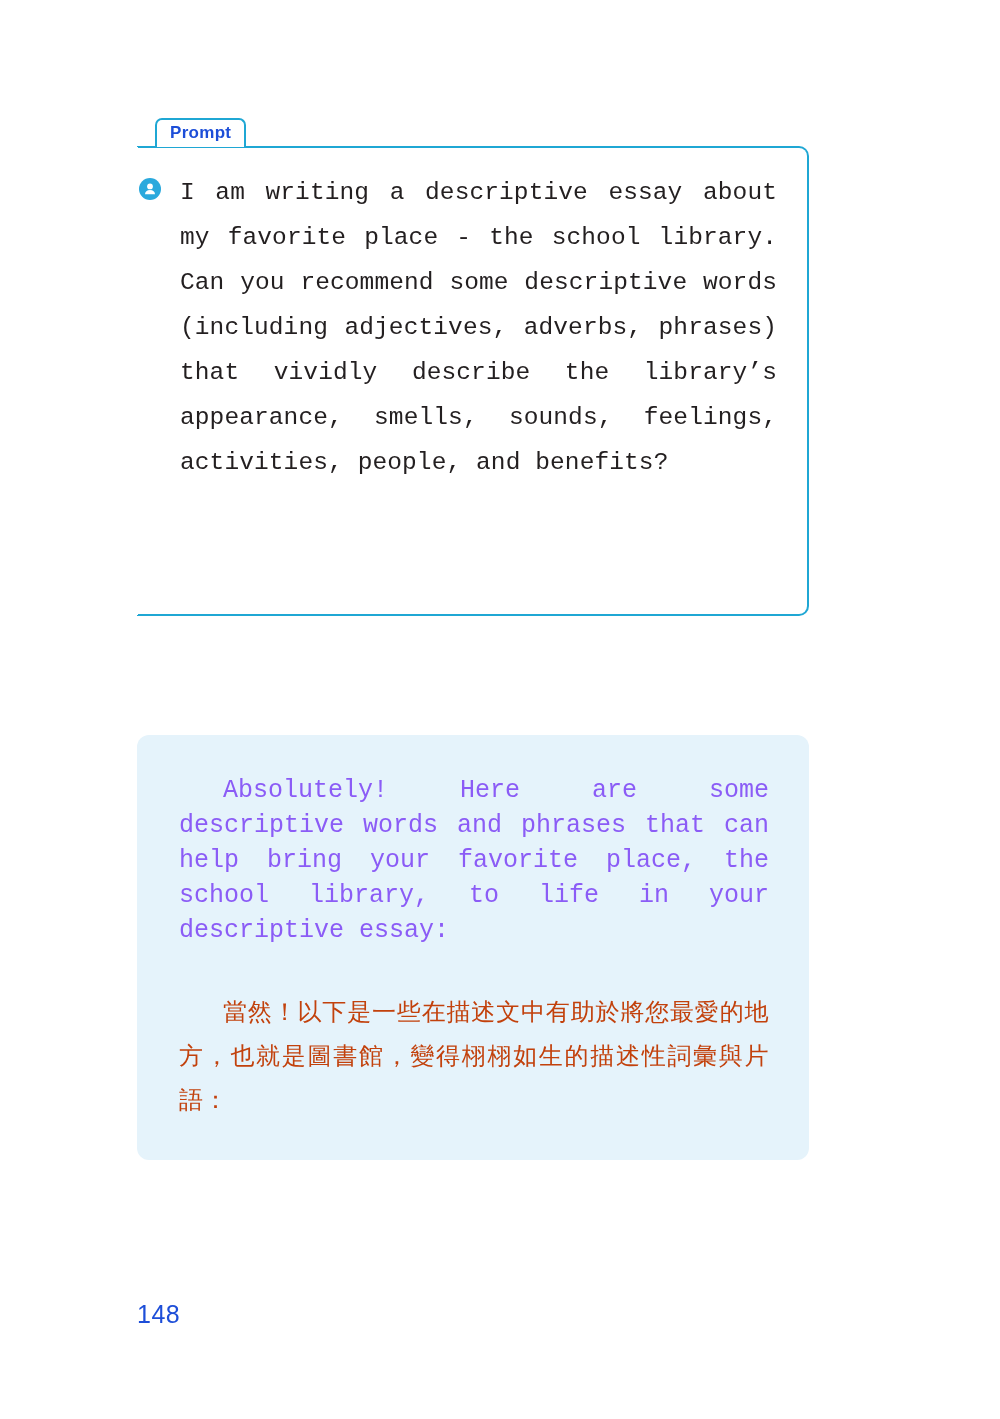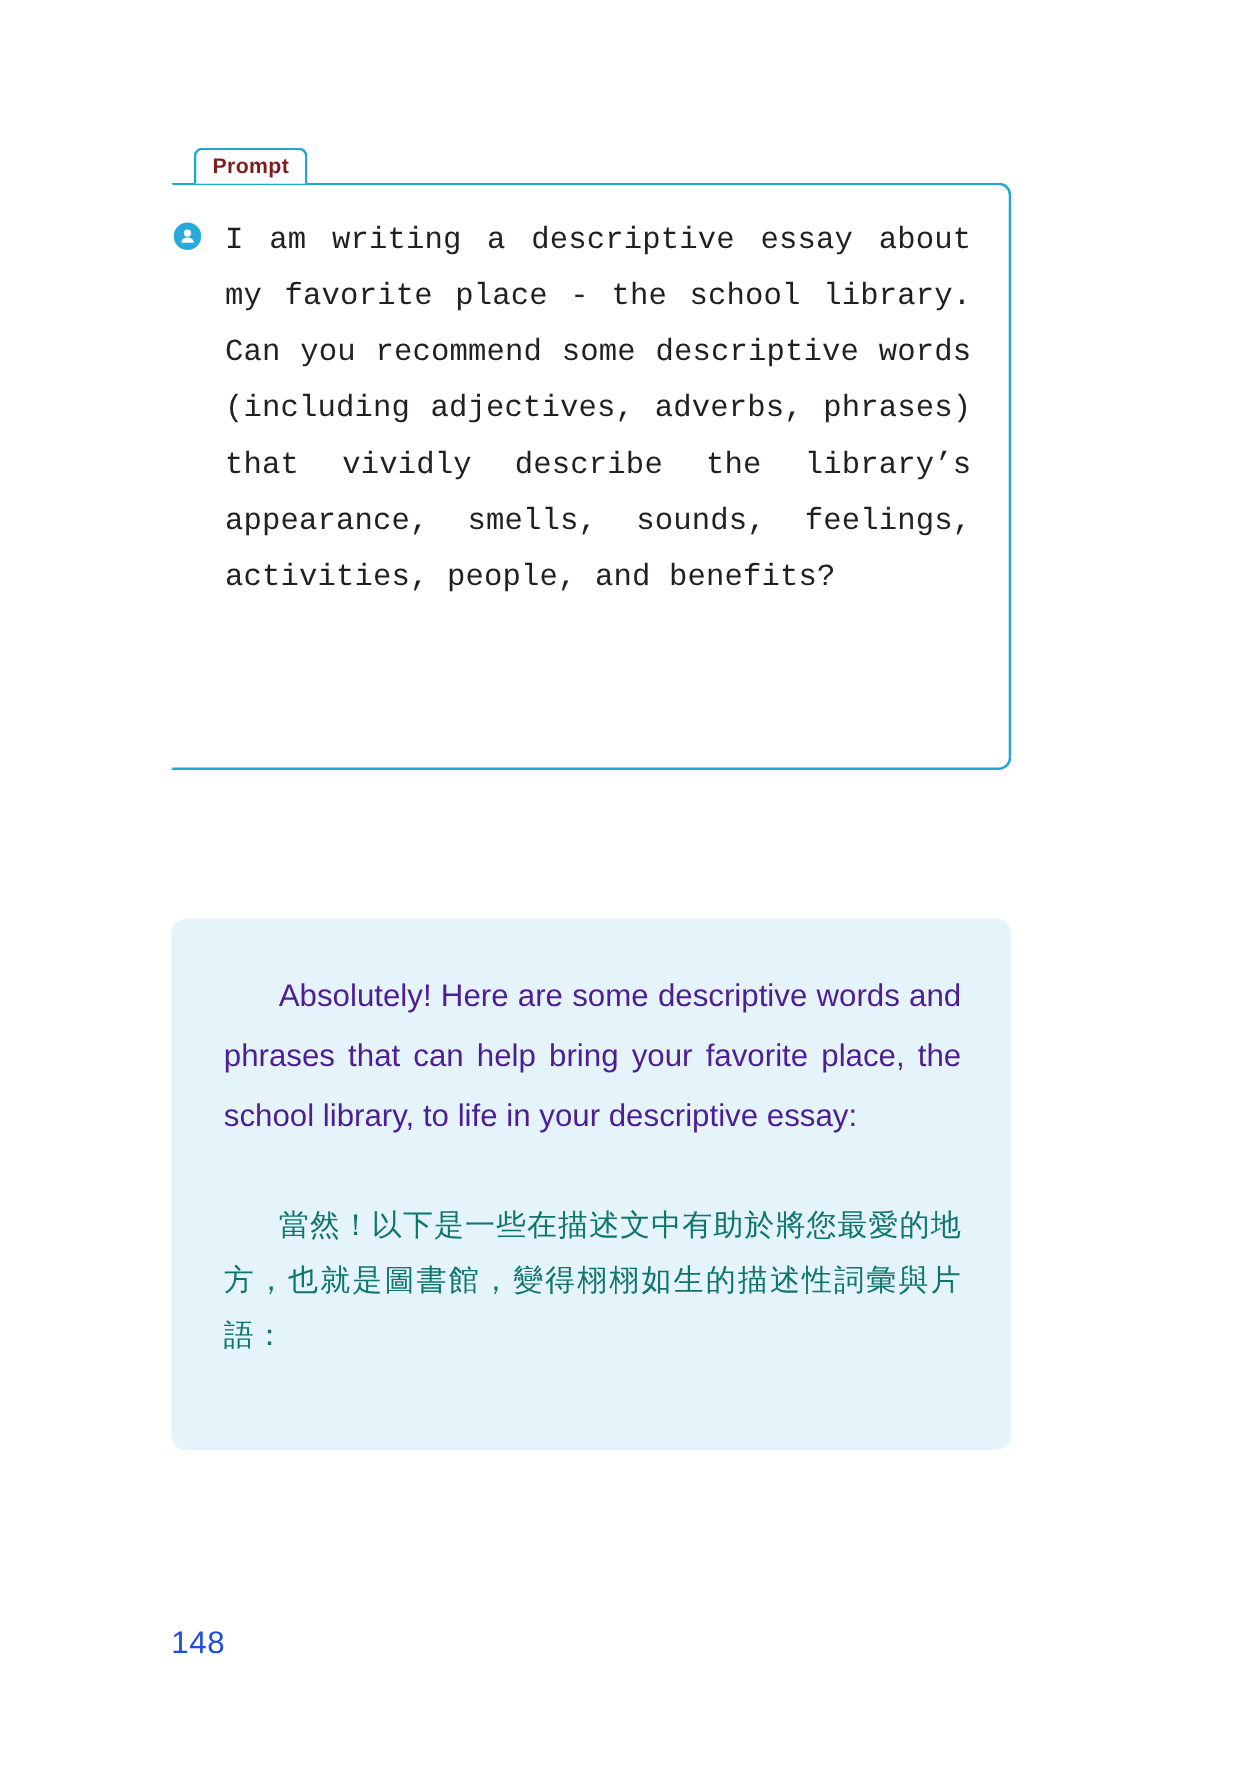--- a/index.html
+++ b/index.html
@@ -34,21 +34,21 @@
     left: 18px;
     top: 0;
     z-index: 3;
     background: #ffffff;
     border: 2px solid #1fa7d4;
     border-bottom: none;
     border-radius: 7px 7px 0 0;
     padding: 3px 13px 4px 13px;
     font-size: 17px;
     font-weight: bold;
-    color: #7f1d1d;
+    color: #1d4ed8;
     letter-spacing: 0.3px;
     line-height: 1.2;
   }
 
   .prompt-body {
     position: absolute;
     left: 0;
     top: 28px;
     width: 672px;
     min-height: 470px;
@@ -119,35 +119,35 @@
     top: 735px;
     width: 672px;
     height: 425px;
     background: #e5f3fb;
     border-radius: 12px;
     box-sizing: border-box;
     padding: 38px 40px 40px 42px;
   }
 
   .a-en {
-    font-family: Liberation Sans, sans-serif;
+    font-family: Liberation Mono, monospace;
     font-size: 25px;
-    line-height: 48px;
-    color: #4c1d95;
+    line-height: 35px;
+    color: #8b5cf6;
     margin: 0;
     text-indent: 44px;
     text-align: justify;
     text-align-last: left;
   }
 
   .a-zh {
     font-family: Liberation Serif, serif;
     font-size: 24px;
     line-height: 44px;
-    color: #0f766e;
+    color: #c2410c;
     margin: 42px 0 0 0;
     text-indent: 44px;
     text-align: justify;
     text-align-last: left;
     letter-spacing: 0.5px;
   }
 
   
   .page-number {
     position: absolute;

